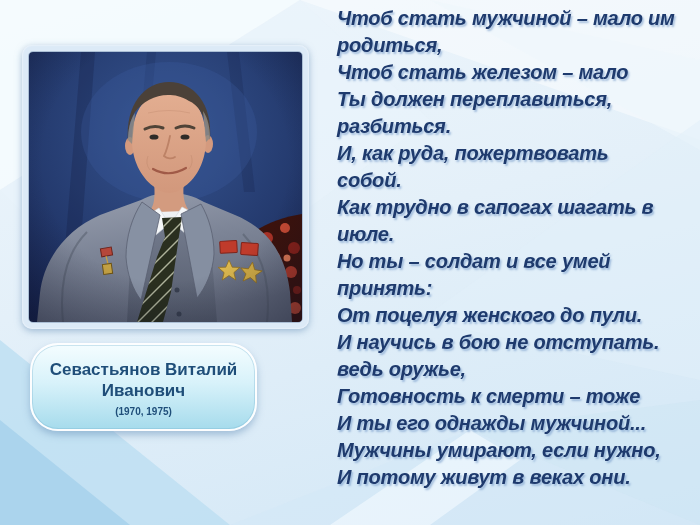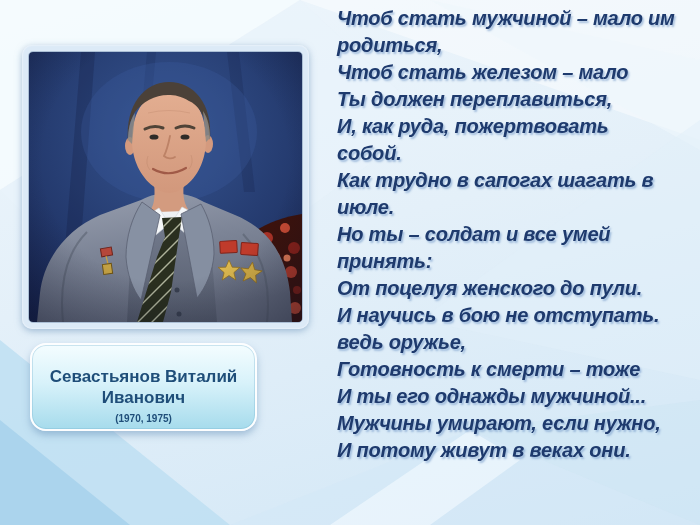--- a/index.html
+++ b/index.html
@@ -16,25 +16,25 @@
     background:#dceaf7;border-radius:10px;padding:7px;box-sizing:border-box;
     box-shadow:0 2px 7px rgba(100,140,180,.55), inset 0 0 2px #ffffff;
   }
   .photo-inner{width:100%;height:100%;border-radius:4px;overflow:hidden;
     outline:1px solid rgba(110,140,170,.45);}
   .photo-inner svg{display:block;width:100%;height:100%;}
 
   
   .caption{
     position:absolute;left:30px;top:343px;width:227px;height:88px;
-    box-sizing:border-box;border-radius:16px;
+    box-sizing:border-box;border-radius:28px;
     background:linear-gradient(180deg,#f4fdff 0%,#d8f2fa 45%,#a6dbec 100%);
     border:2px solid #fdfeff;
     box-shadow:0 4px 7px rgba(105,145,185,.5), inset 0 0 0 1px rgba(120,180,210,.35);
-    text-align:center;padding-top:21px;
+    text-align:center;padding-top:14px;
   }
   .caption-name{font-weight:bold;font-size:17px;line-height:21px;color:#1f4e79;}
   .caption-years{font-weight:bold;font-size:10px;line-height:17px;color:#1f4e79;margin-top:2px;}
 
   
   .poem{
     position:absolute;left:337px;top:5px;width:352px;
     font-weight:bold;font-style:italic;font-size:20px;line-height:27px;
     color:#1e3a6d;letter-spacing:-0.2px;
     text-shadow:1.5px 1.5px 2px rgba(125,160,205,.65);
@@ -193,20 +193,21 @@
   <div class="caption">
     <div class="caption-name">Севастьянов Виталий Иванович</div>
     <div class="caption-years">(1970, 1975)</div>
   </div>
 
   <div class="poem">
       <div class="poem-line">Чтоб стать мужчиной – мало им</div>
       <div class="poem-line">родиться,</div>
       <div class="poem-line">Чтоб стать железом – мало</div>
       <div class="poem-line">Ты должен переплавиться,</div>
+      <div class="poem-line">разбиться.</div>
       <div class="poem-line">И, как руда, пожертвовать</div>
       <div class="poem-line">собой.</div>
       <div class="poem-line">Как трудно в сапогах шагать в</div>
       <div class="poem-line">июле.</div>
       <div class="poem-line">Но ты – солдат и все умей</div>
       <div class="poem-line">принять:</div>
       <div class="poem-line">От поцелуя женского до пули.</div>
       <div class="poem-line">И научись в бою не отступать.</div>
       <div class="poem-line">ведь оружье,</div>
       <div class="poem-line">Готовность к смерти – тоже</div>

